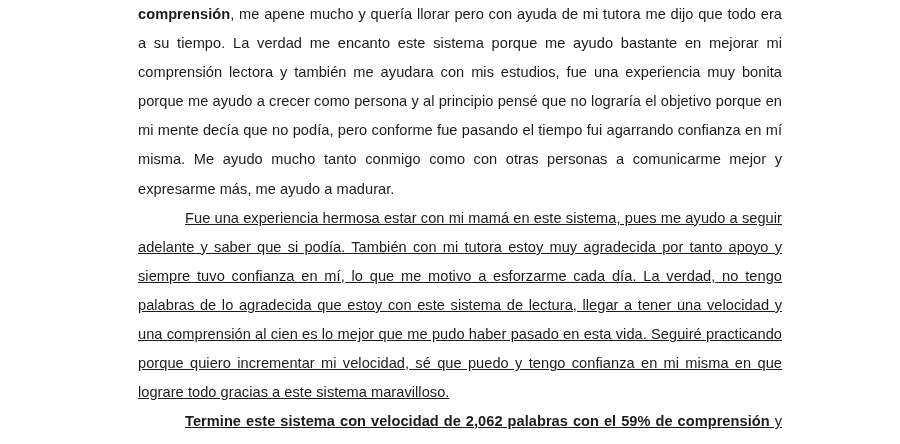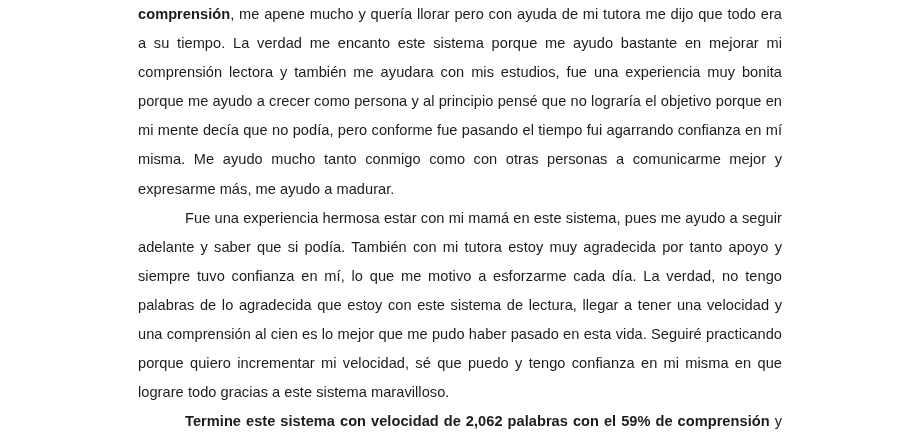--- a/index.html
+++ b/index.html
@@ -29,20 +29,21 @@
     margin: 0;
     font-size: 14.6px;
     line-height: 29.1px;
     text-align: justify;
     text-justify: inter-word;
     color: #1c1c1c;
     letter-spacing: 0.05px;
   }
   p.indent {
     text-indent: 47px;
+    text-decoration: underline;
   }
   b, .bold {
     font-weight: bold;
   }
   .clipped-top {
     
     margin-top: -1px;
   }
 </style>
 </head>

